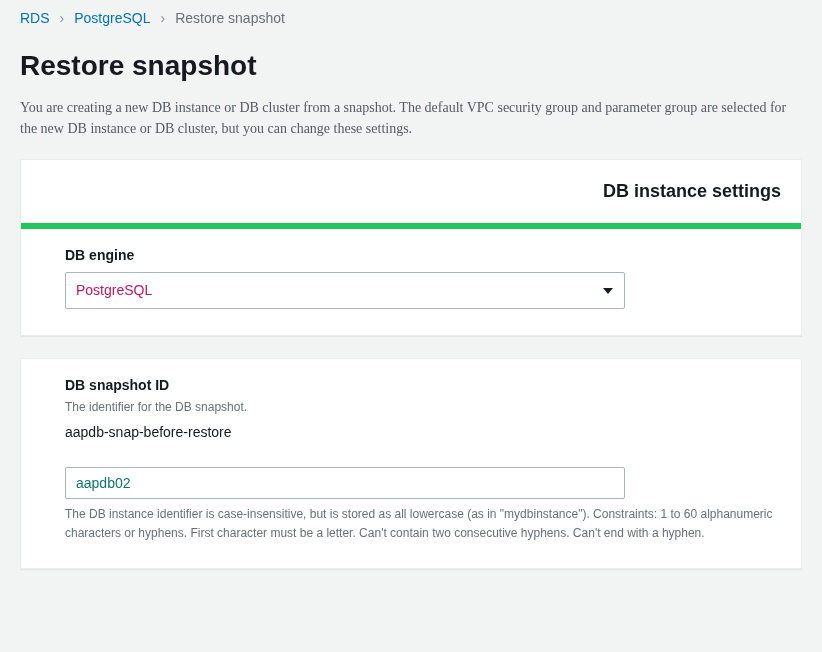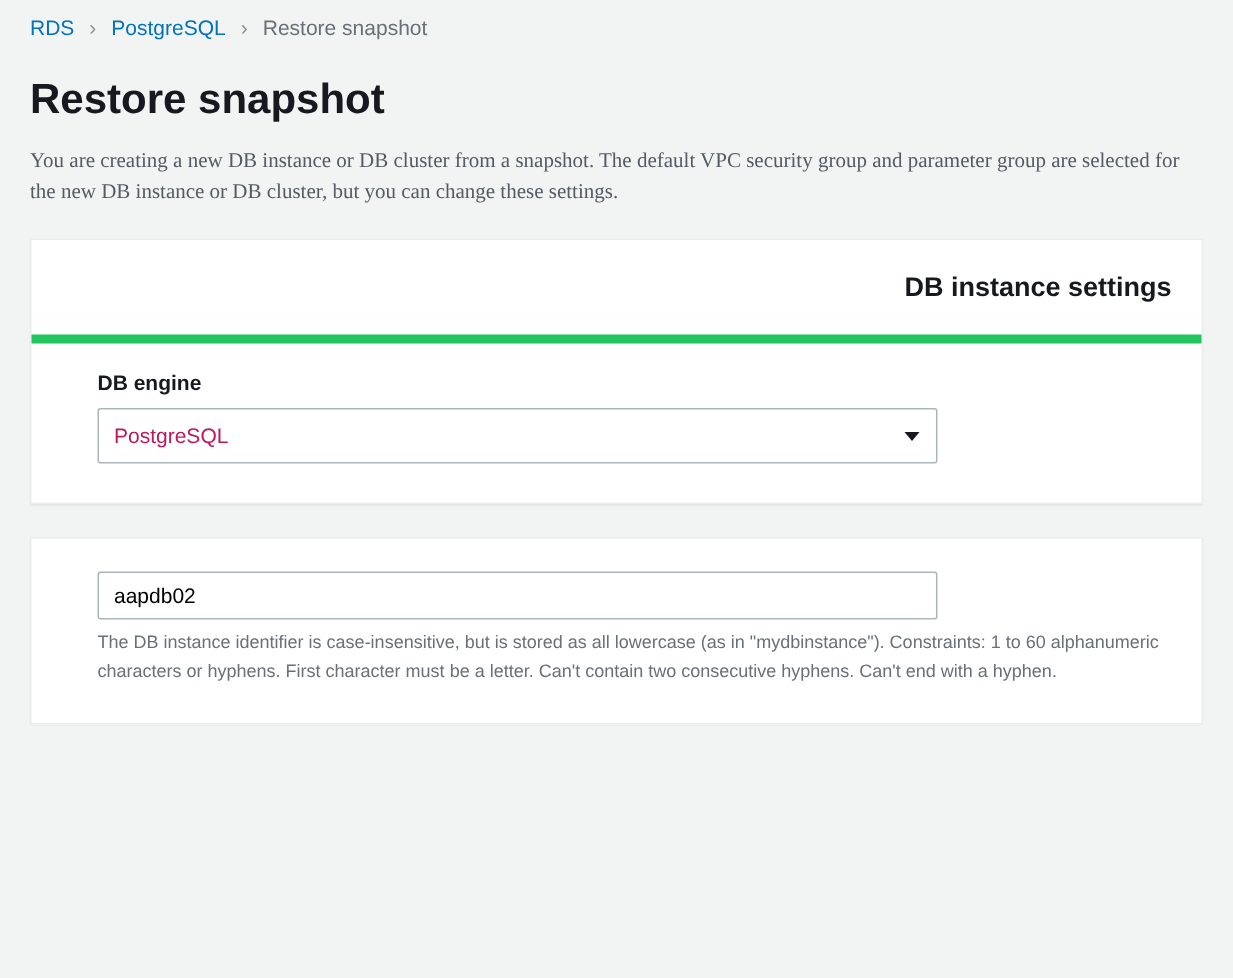--- a/index.html
+++ b/index.html
@@ -124,21 +124,21 @@
       border-top: 6px solid #16191f;
     }
     .text-input {
       width: 560px;
       max-width: 100%;
       border: 1px solid #aab7b8;
       border-radius: 2px;
       background: #fff;
       padding: 7px 10px;
       font-size: 14px;
-      color: #000000;
+      color: #0f766e;
       margin-top: 6px;
     }
     .below-hint {
       font-size: 12px;
       color: #687078;
       margin-top: 6px;
       line-height: 1.55;
       max-width: 760px;
     }
     .field-group { margin-bottom: 4px; }
@@ -171,20 +171,25 @@
             <span>PostgreSQL</span>
             <span class="caret"></span>
           </div>
         </div>
       </div>
     </div>
   </div>
 
   <div class="panel">
     <div class="panel-body">
+      <div class="field-group">
+        <div class="field-label">DB snapshot ID</div>
+        <div class="field-hint">The identifier for the DB snapshot.</div>
+        <div class="field-value">aapdb-snap-before-restore</div>
+      </div>
 
       <div class="field-group">
         <input type="text" class="text-input" value="aapdb02" style="">
         <div class="below-hint">The DB instance identifier is case-insensitive, but is stored as all lowercase (as in "mydbinstance"). Constraints: 1 to 60 alphanumeric characters or hyphens. First character must be a letter. Can't contain two consecutive hyphens. Can't end with a hyphen.</div>
       </div>
     </div>
   </div>
 </div>
 
 </body></html>

